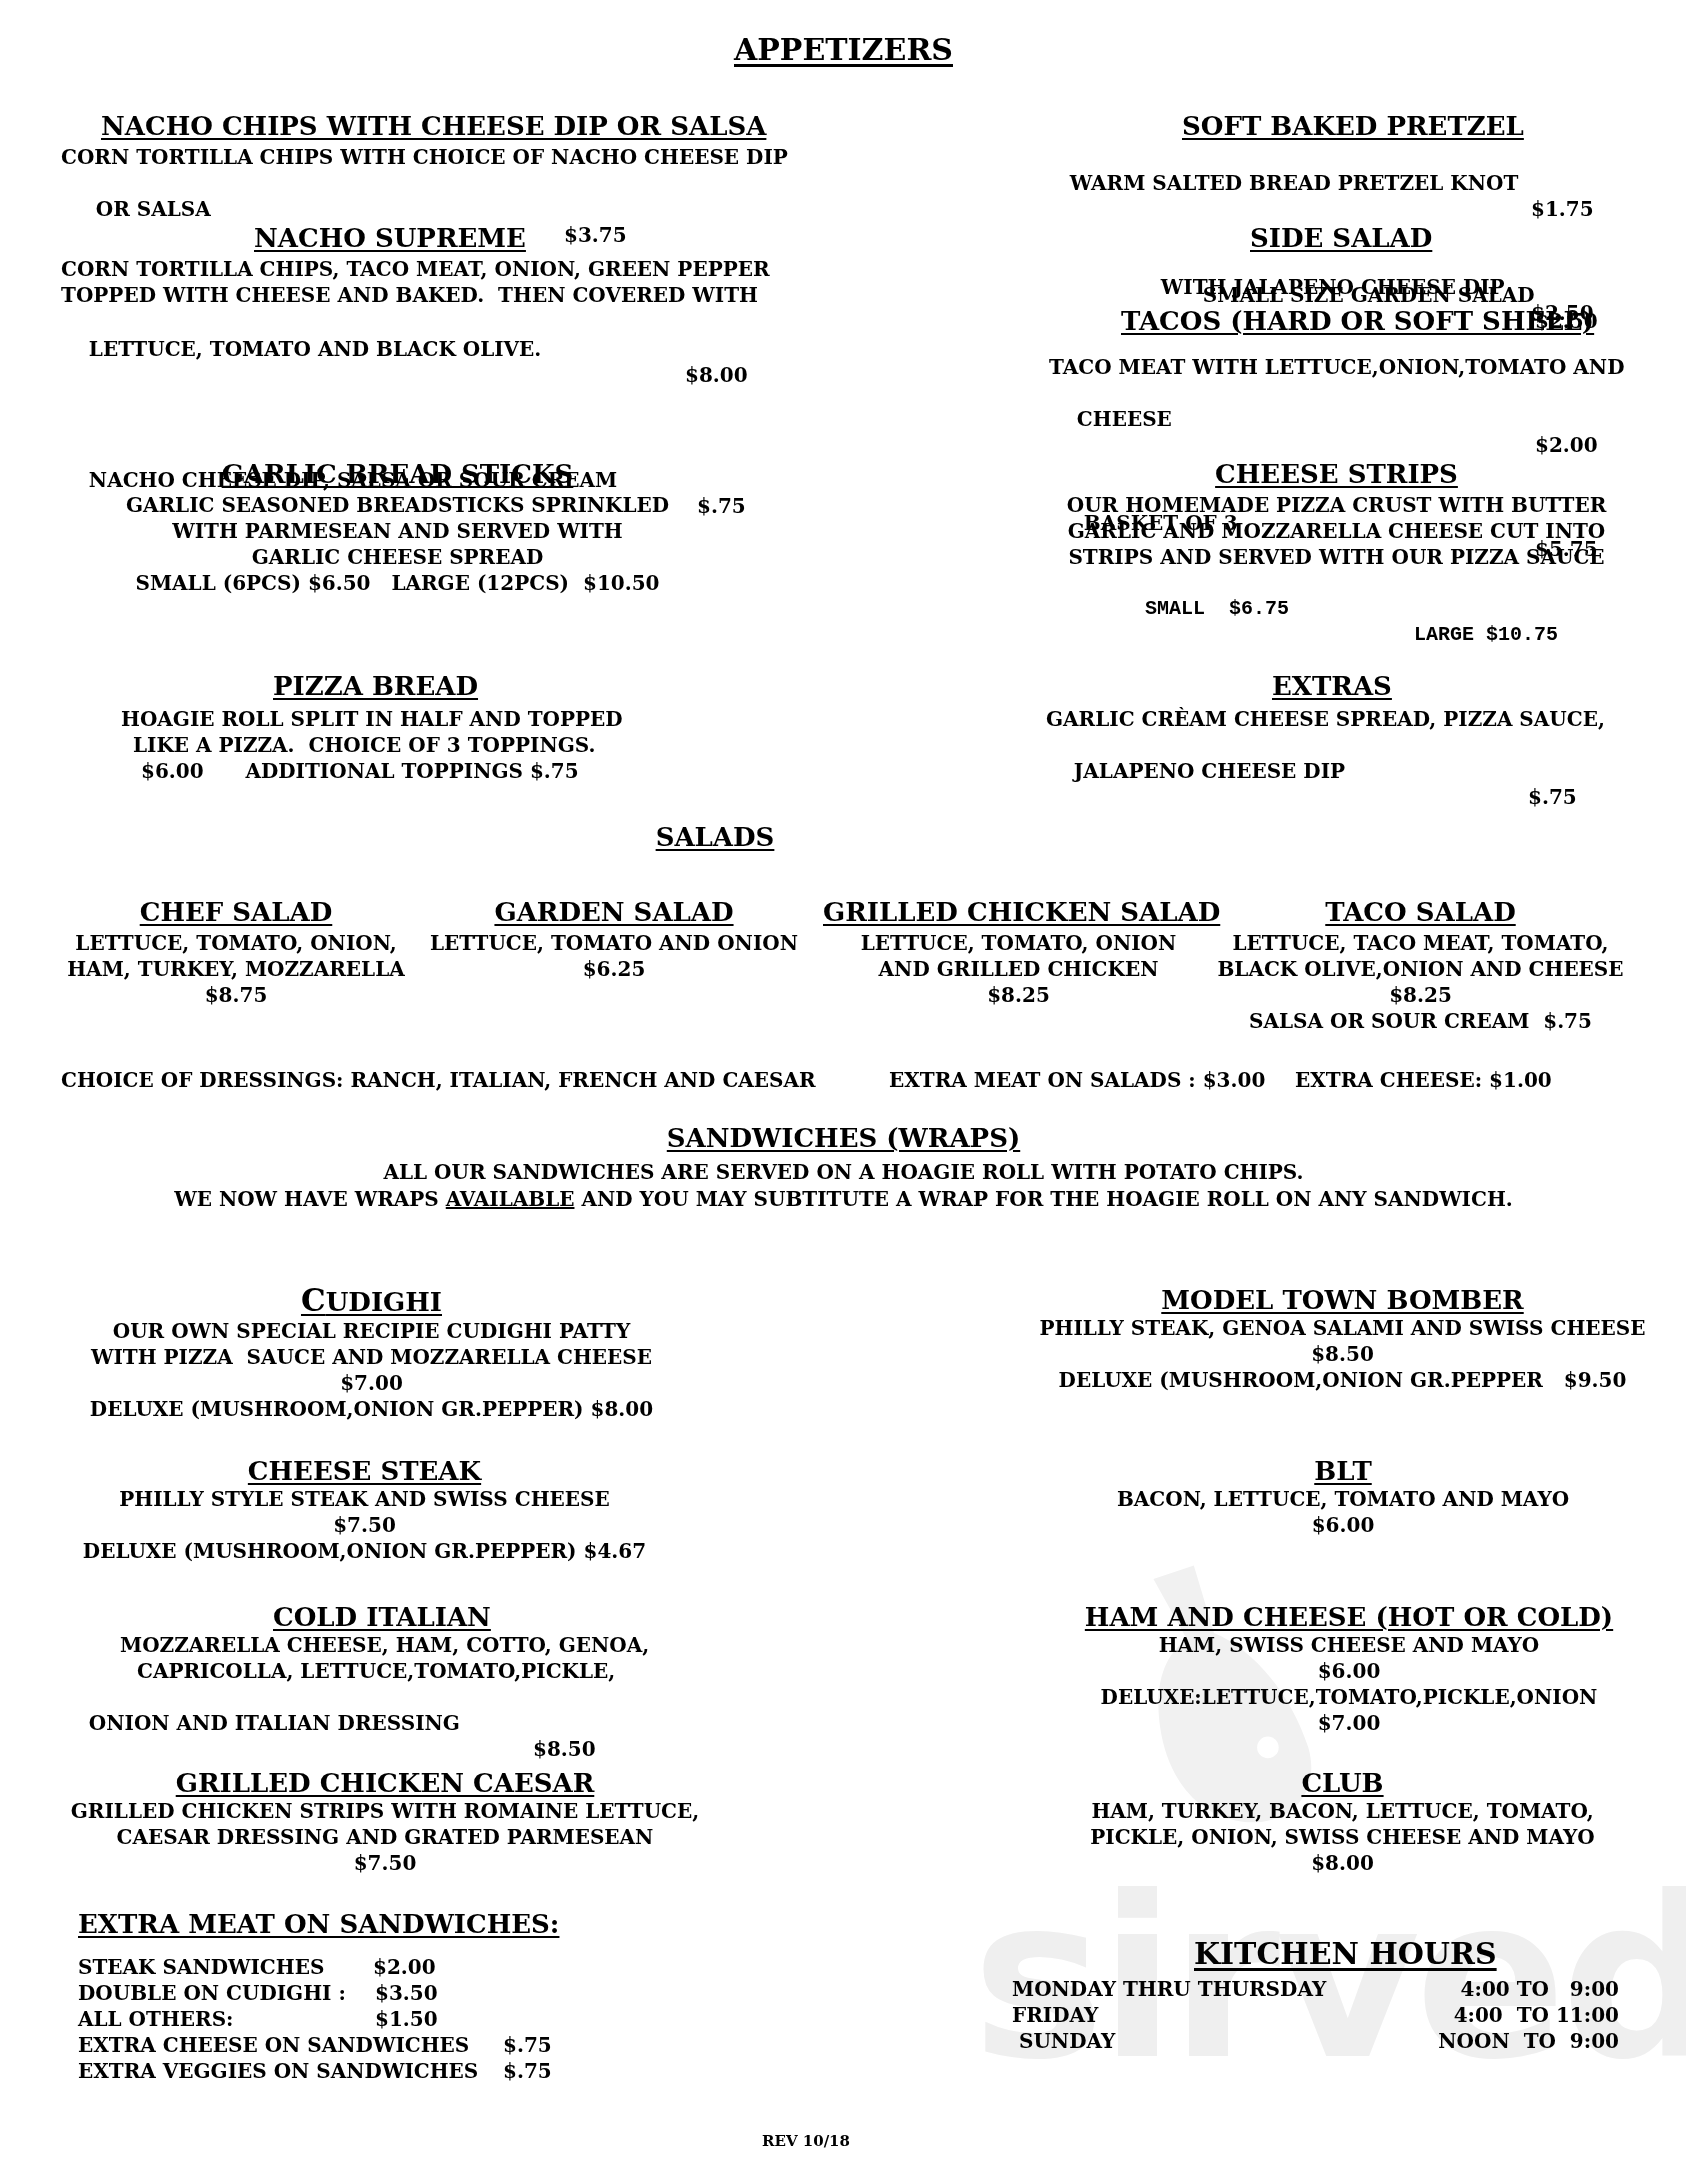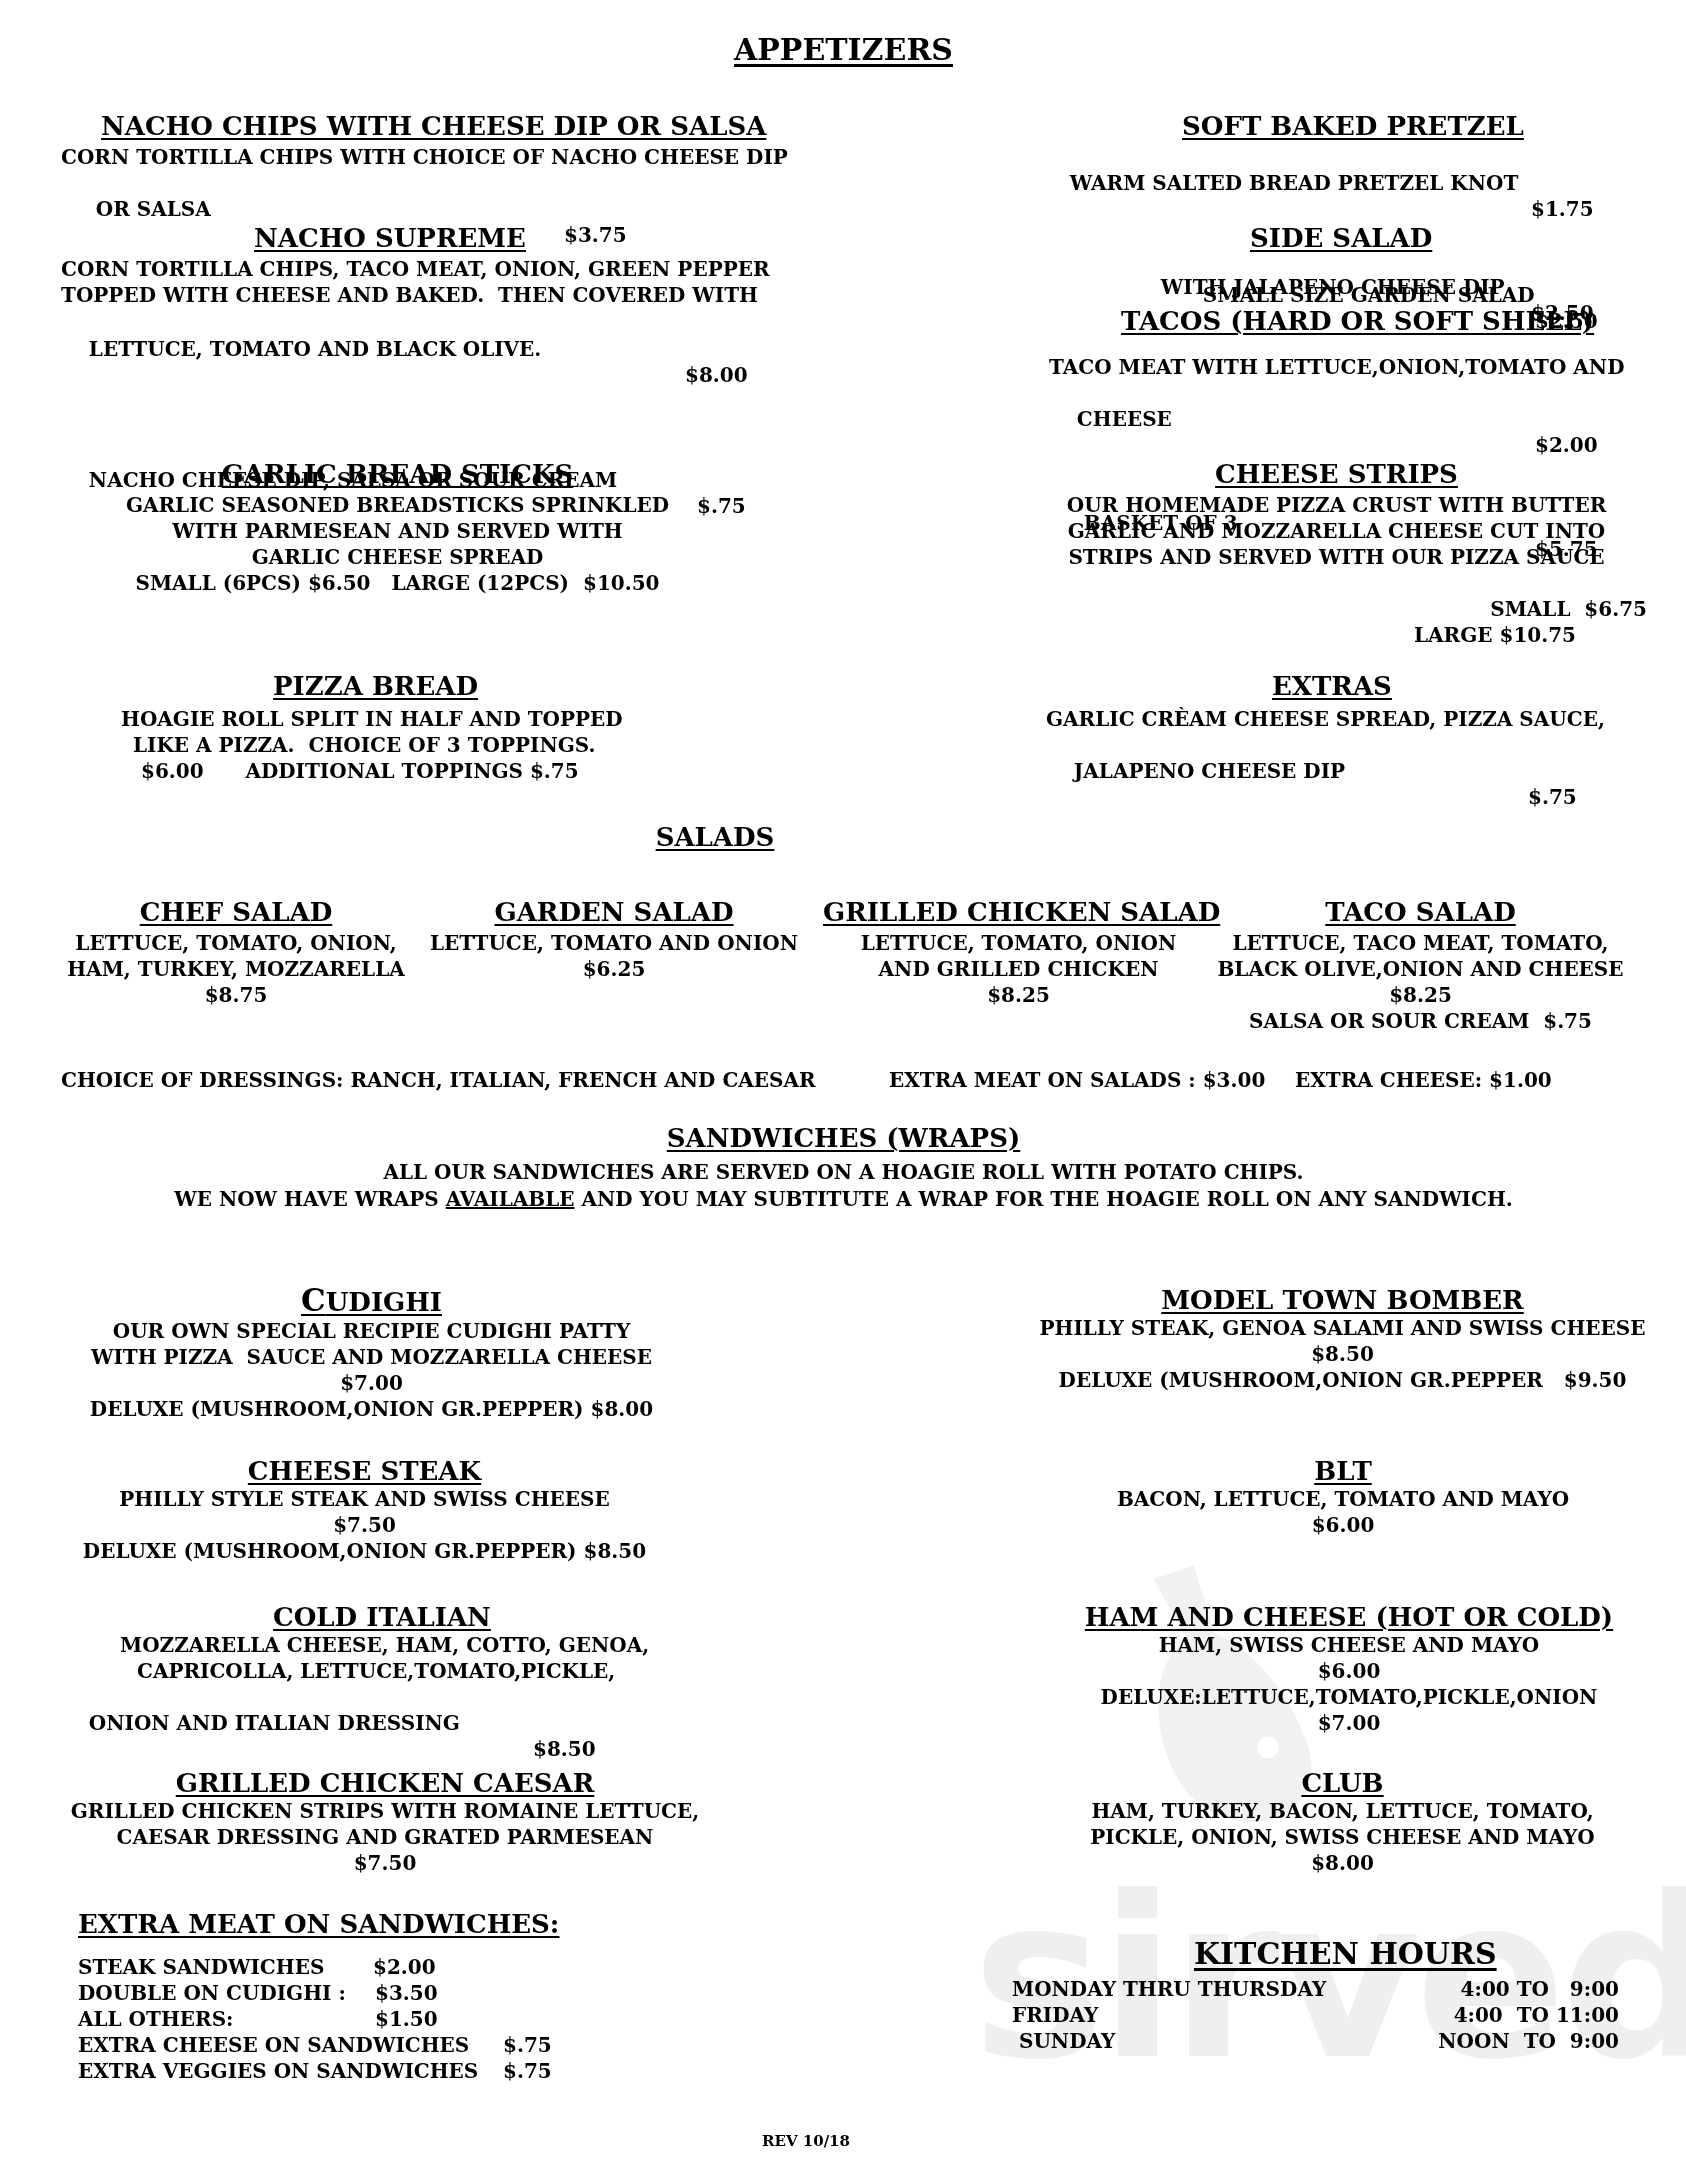--- a/index.html
+++ b/index.html
@@ -89,21 +89,21 @@
   <div class="t">WITH PARMESEAN AND SERVED WITH</div>
   <div class="t">GARLIC CHEESE SPREAD</div>
   <div class="t">SMALL (6PCS) $6.50   LARGE (12PCS)  $10.50</div>
 </div>
 
 <div class="abs c" style="left:1026px;top:459px;width:621px;">
   <div class="h2">CHEESE STRIPS</div>
   <div class="t" style="margin-top:2.7px;">OUR HOMEMADE PIZZA CRUST WITH BUTTER</div>
   <div class="t">GARLIC AND MOZZARELLA CHEESE CUT INTO</div>
   <div class="t">STRIPS AND SERVED WITH OUR PIZZA SAUCE</div>
-  <div class="t" style="position:relative;text-align:right;">
+  <div class="t" style="position:relative;text-align:left;font-family:Liberation Mono, monospace;">
     <span style="padding-left:71px;">SMALL  $6.75</span>
     <span style="position:absolute;left:388px;">LARGE $10.75</span>
   </div>
 </div>
 
 <div class="abs" style="left:121px;top:671px;width:540px;">
   <div class="h2" style="padding-left:152px;">PIZZA BREAD</div>
   <div class="t" style="margin-top:5.4px;">HOAGIE ROLL SPLIT IN HALF AND TOPPED</div>
   <div class="t" style="padding-left:12px;">LIKE A PIZZA.  CHOICE OF 3 TOPPINGS.</div>
   <div class="t" style="padding-left:20px;">$6.00      ADDITIONAL TOPPINGS $.75</div>
@@ -165,21 +165,21 @@
   <div class="h2">MODEL TOWN BOMBER</div>
   <div class="t">PHILLY STEAK, GENOA SALAMI AND SWISS CHEESE</div>
   <div class="t">$8.50</div>
   <div class="t">DELUXE (MUSHROOM,ONION GR.PEPPER   $9.50</div>
 </div>
 
 <div class="abs c" style="left:61px;top:1456px;width:607px;">
   <div class="h2">CHEESE STEAK</div>
   <div class="t">PHILLY STYLE STEAK AND SWISS CHEESE</div>
   <div class="t">$7.50</div>
-  <div class="t">DELUXE (MUSHROOM,ONION GR.PEPPER) $8.50</div>
+  <div class="t">DELUXE (MUSHROOM,ONION GR.PEPPER) $4.67</div>
 </div>
 
 <div class="abs c" style="left:1073px;top:1456px;width:540px;">
   <div class="h2">BLT</div>
   <div class="t">BACON, LETTUCE, TOMATO AND MAYO</div>
   <div class="t">$6.00</div>
 </div>
 
 <div class="abs" style="left:61px;top:1602px;width:648px;">
   <div class="h2" style="padding-left:212px;">COLD ITALIAN</div>

